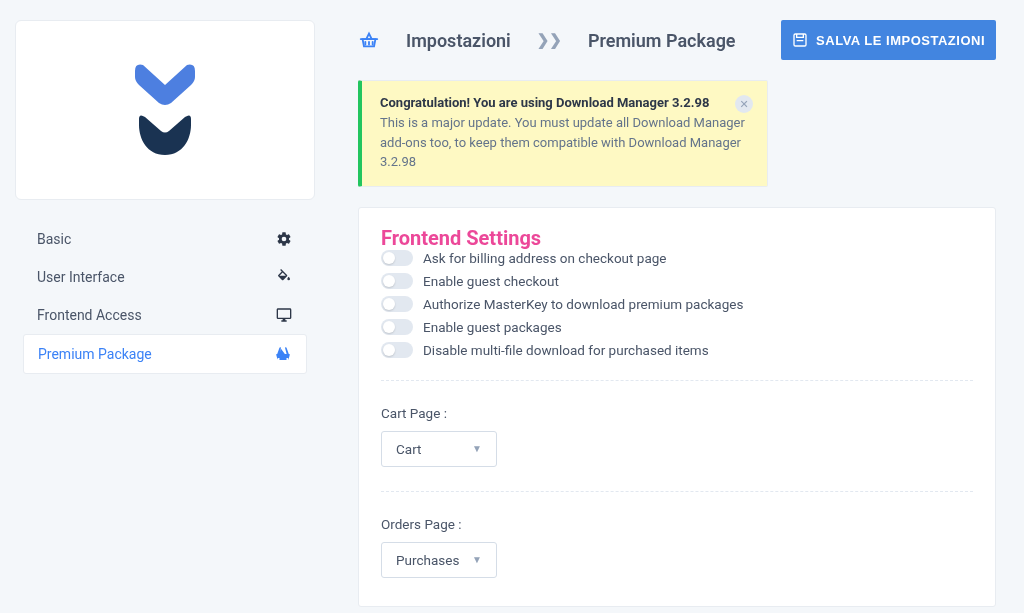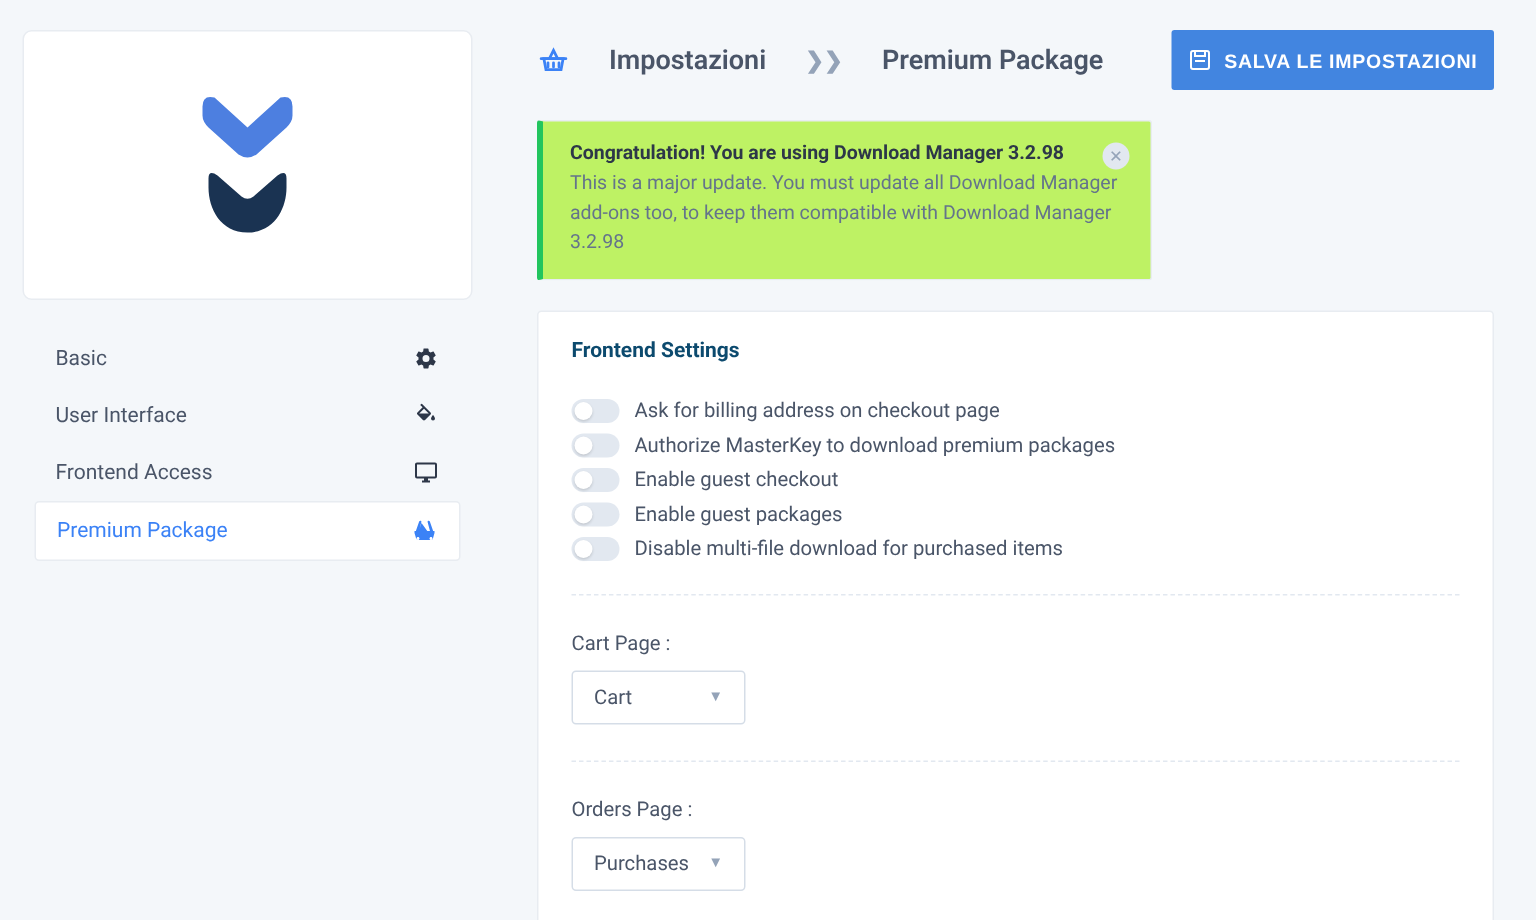--- a/index.html
+++ b/index.html
@@ -14,26 +14,26 @@
 .nav-item.active .nav-icon { color: #3b82f6; }
 .nav-item.danger { color: #e53e3e; }
 .nav-item.danger .nav-icon { color: #e53e3e; }
 .nav-icon { width: 18px; height: 18px; display: flex; align-items: center; justify-content: center; color: #2d3748; }
 .main { flex: 1; padding: 20px 28px; }
 .header { display: flex; align-items: center; justify-content: space-between; margin-bottom: 20px; }
 .header-title { display: flex; align-items: center; gap: 26px; font-size: 18px; font-weight: 600; color: #4a5568; }
 .header-title .basket-icon { color: #3b82f6; width: 22px; height: 22px; }
 .header-title .sep { color: #94a3b8; font-size: 15px; }
 .btn-save { background: #4285e0; color: #fff; border: none; padding: 12px 11px; font-size: 13px; font-weight: 600; letter-spacing: 0.5px; cursor: pointer; border-radius: 2px; display: flex; align-items: center; gap: 8px; }
-.alert { background: #bef264; border: 1px solid #e8ecf1; border-left: 4px solid #22c55e; padding: 14px 18px; border-radius: 2px; margin-bottom: 20px; position: relative; max-width: 410px; }
+.alert { background: #fef9c3; border: 1px solid #e8ecf1; border-left: 4px solid #22c55e; padding: 14px 18px; border-radius: 2px; margin-bottom: 20px; position: relative; max-width: 410px; }
 .alert-title { font-weight: 700; color: #2d3748; font-size: 13px; margin-bottom: 3px; }
 .alert-body { font-size: 13px; color: #64748b; line-height: 1.5; }
 .alert-close { position: absolute; right: 14px; top: 14px; cursor: pointer; color: #94a3b8; background: #e2e8f0; border-radius: 50%; width: 18px; height: 18px; display: flex; align-items: center; justify-content: center; font-size: 11px; }
 .panel { background: #fff; border: 1px solid #e8ecf1; border-radius: 3px; padding: 18px 22px 28px; }
-.panel-title { font-weight: 700; color: #0c4a6e; font-size: 14px; margin-bottom: 24px; }
+.panel-title { font-weight: 700; color: #ec4899; font-size: 20px; }
 .toggle-row { display: flex; align-items: center; gap: 10px; margin-bottom: 7px; font-size: 13.5px; color: #4a5568; }
 .toggle { width: 32px; height: 16px; background: #e2e8f0; border-radius: 9px; position: relative; cursor: pointer; flex-shrink: 0; }
 .toggle::after { content: ""; position: absolute; width: 12px; height: 12px; background: #fff; border-radius: 50%; top: 2px; left: 2px; box-shadow: 0 1px 2px rgba(0,0,0,0.15); }
 .form-group { margin-top: 24px; padding-bottom: 24px; border-bottom: 1px dashed #e2e8f0; }
 .form-group:last-child { border-bottom: none; padding-bottom: 0; }
 .form-group.first { border-top: 1px dashed #e2e8f0; padding-top: 24px; margin-top: 22px;}
 .form-label { font-size: 13.5px; color: #4a5568; margin-bottom: 10px; display: block; }
 .select { display: flex; align-items: center; justify-content: space-between; border: 1px solid #d5dde7; border-radius: 3px; padding: 9px 14px; font-size: 13.5px; color: #4a5568; width: 116px; cursor: pointer; background: #fff; }
 .select .chev { color: #94a3b8; font-size: 10px; }
 </style>
@@ -116,25 +116,25 @@
 
     <div class="panel">
       <div class="panel-title">Frontend Settings</div>
 
       <div class="toggle-row">
         <div class="toggle"></div>
         <span>Ask for billing address on checkout page</span>
       </div>
       <div class="toggle-row">
         <div class="toggle"></div>
-        <span>Authorize MasterKey to download premium packages</span>
+        <span>Enable guest checkout</span>
       </div>
       <div class="toggle-row">
         <div class="toggle"></div>
-        <span>Enable guest checkout</span>
+        <span>Authorize MasterKey to download premium packages</span>
       </div>
       <div class="toggle-row">
         <div class="toggle"></div>
         <span>Enable guest packages</span>
       </div>
       <div class="toggle-row">
         <div class="toggle"></div>
         <span>Disable multi-file download for purchased items</span>
       </div>
 

